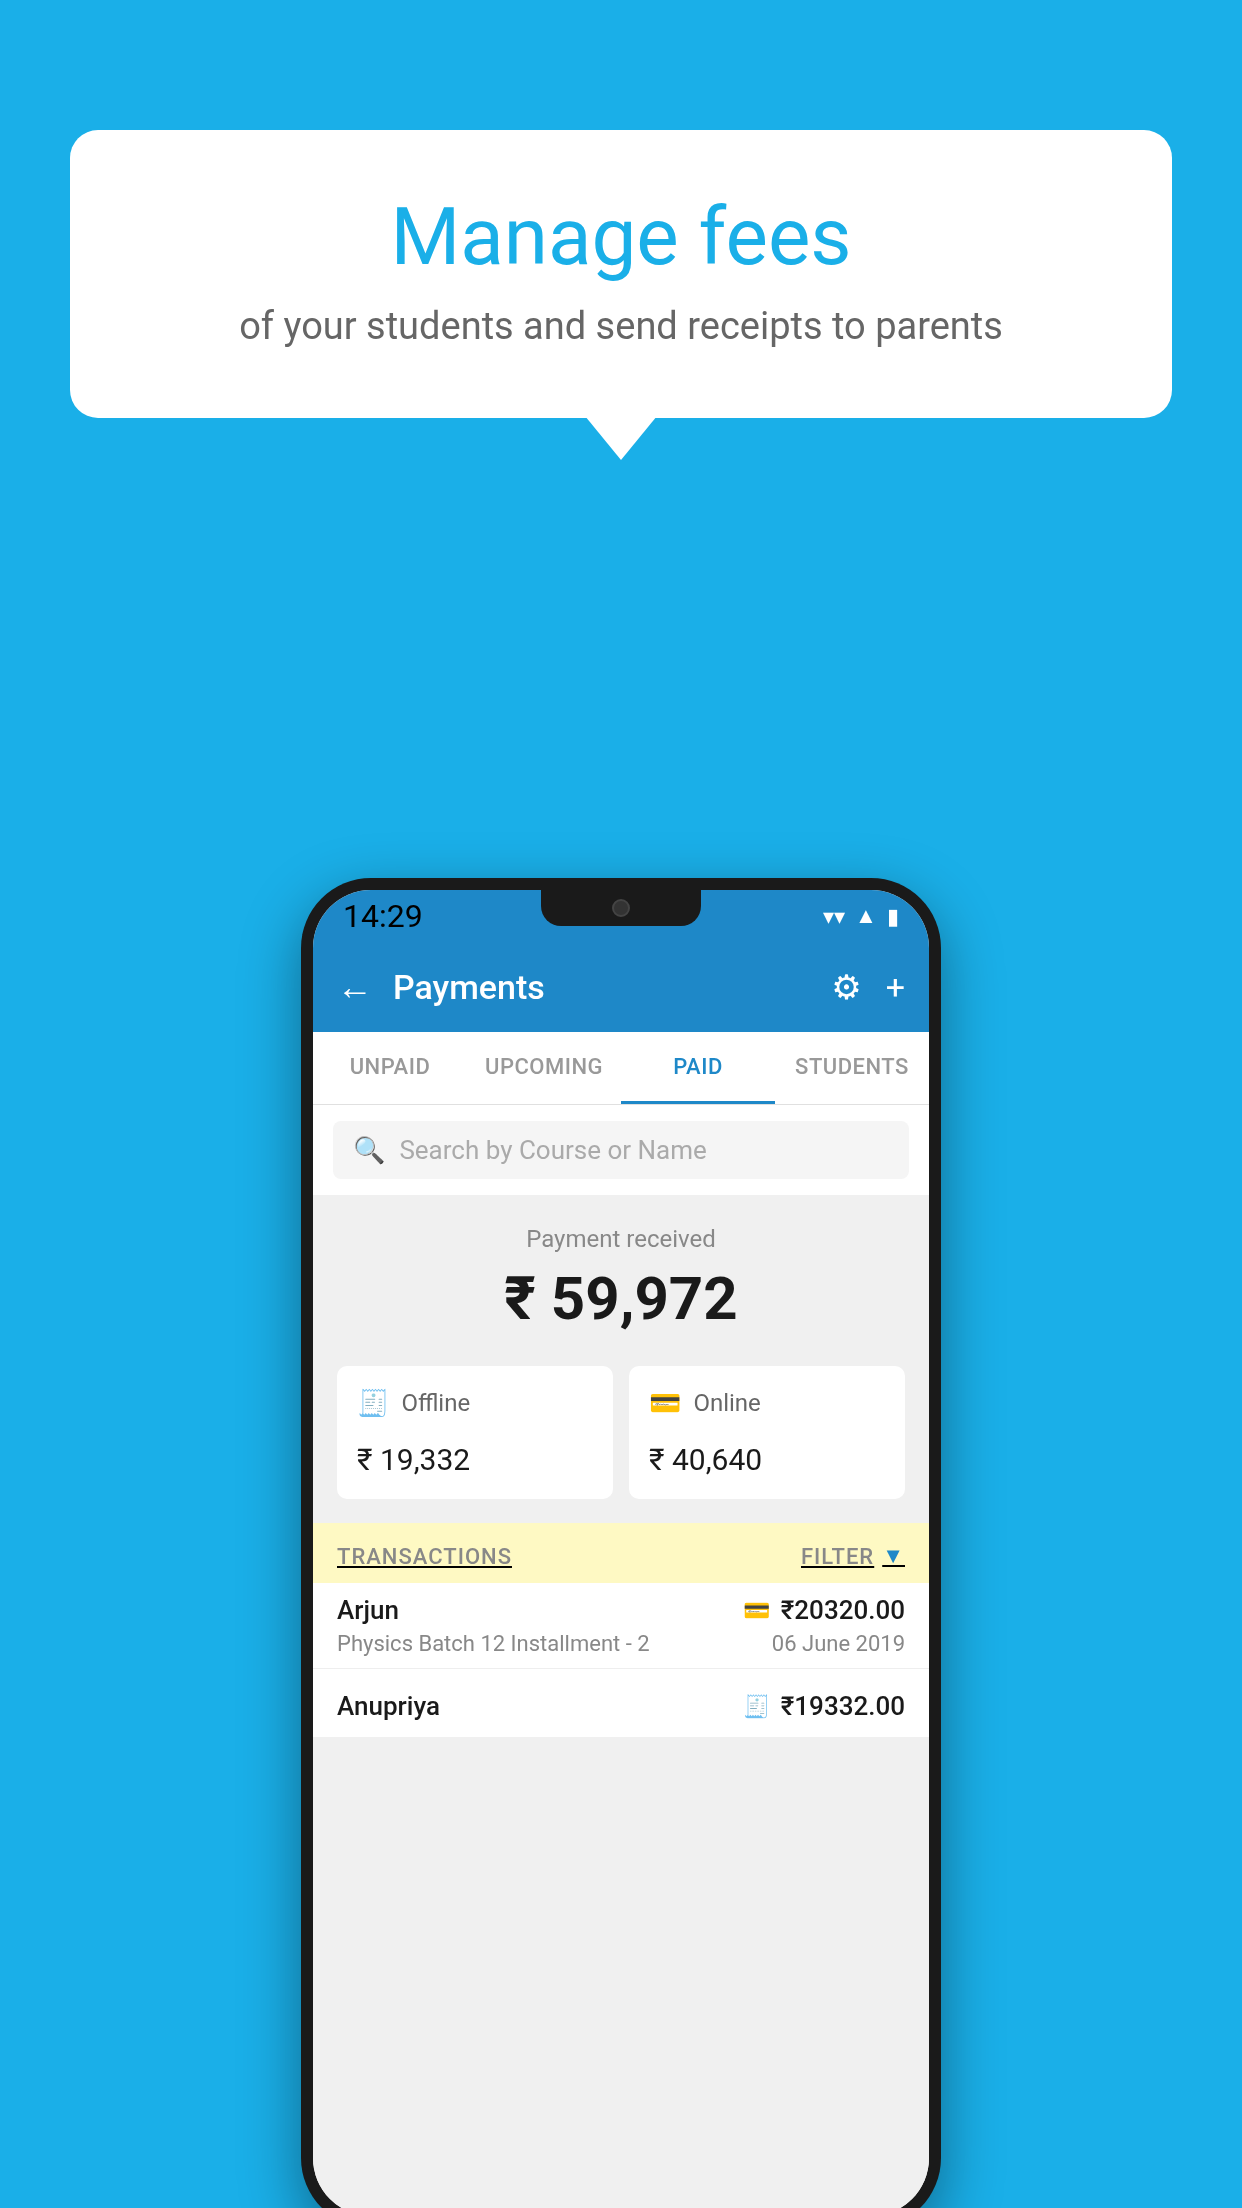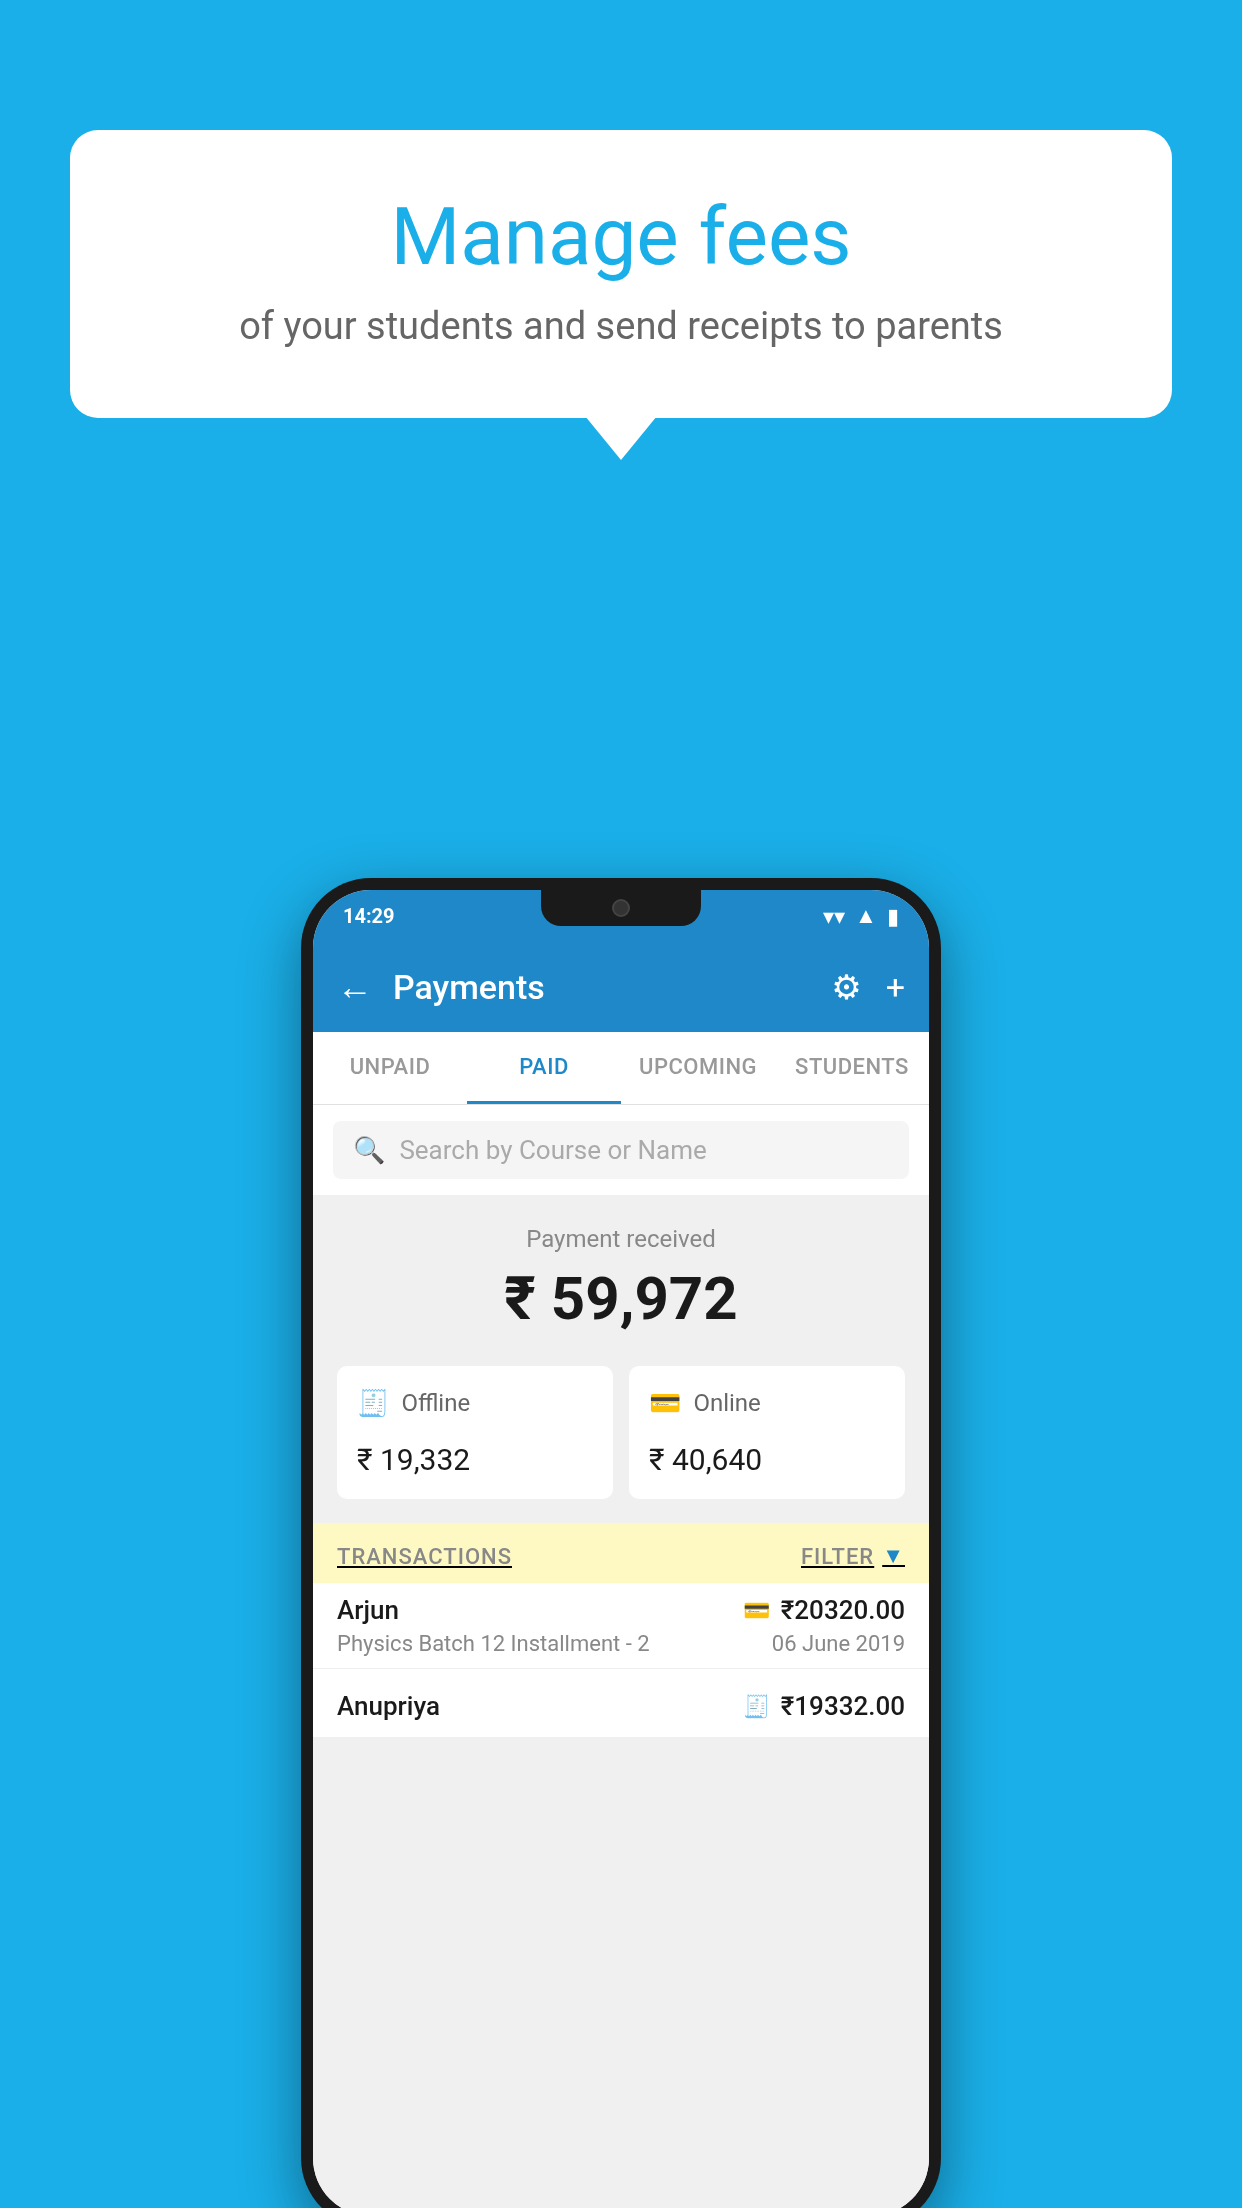--- a/index.html
+++ b/index.html
@@ -112,23 +112,23 @@
       background: #1E88C8;
       height: 52px;
       display: flex;
       align-items: center;
       justify-content: space-between;
       padding: 0 30px;
       flex-shrink: 0;
     }
 
     .status-time {
-      color: #ffffff;
-      font-size: 20px;
-      font-weight: 700;
+      color: #000000;
+      font-size: 32px;
+      font-weight: 400;
     }
 
     .status-icons {
       display: flex;
       align-items: center;
       gap: 10px;
     }
 
     .wifi-icon, .signal-icon, .battery-icon {
       color: white;
@@ -419,25 +419,25 @@
       <div class="app-bar-actions">
         <span class="gear-btn">⚙</span>
         <span class="plus-btn">+</span>
       </div>
     </div>
 
     <div class="tabs">
       <div class="tab">
         <span>UNPAID</span>
       </div>
+      <div class="tab">
+        <span>UPCOMING</span>
+      </div>
       <div class="tab active">
         <span>PAID</span>
-      </div>
-      <div class="tab">
-        <span>UPCOMING</span>
       </div>
       <div class="tab">
         <span>STUDENTS</span>
       </div>
     </div>
 
     <div class="search-bar-container">
       <div class="search-bar">
         <span class="search-icon">🔍</span>
         <span class="search-placeholder">Search by Course or Name</span>

